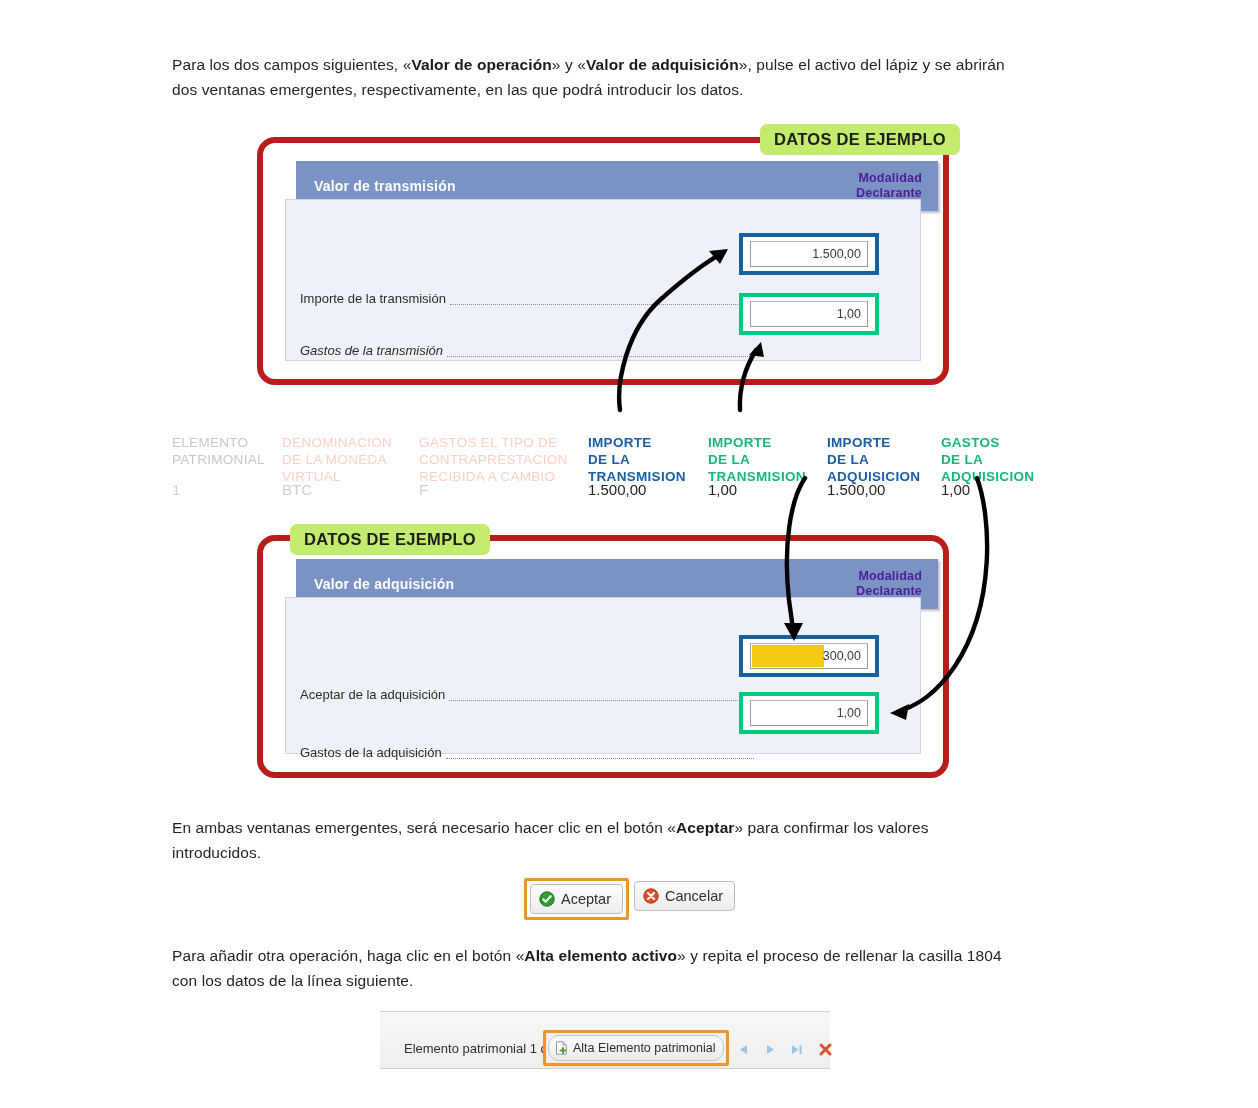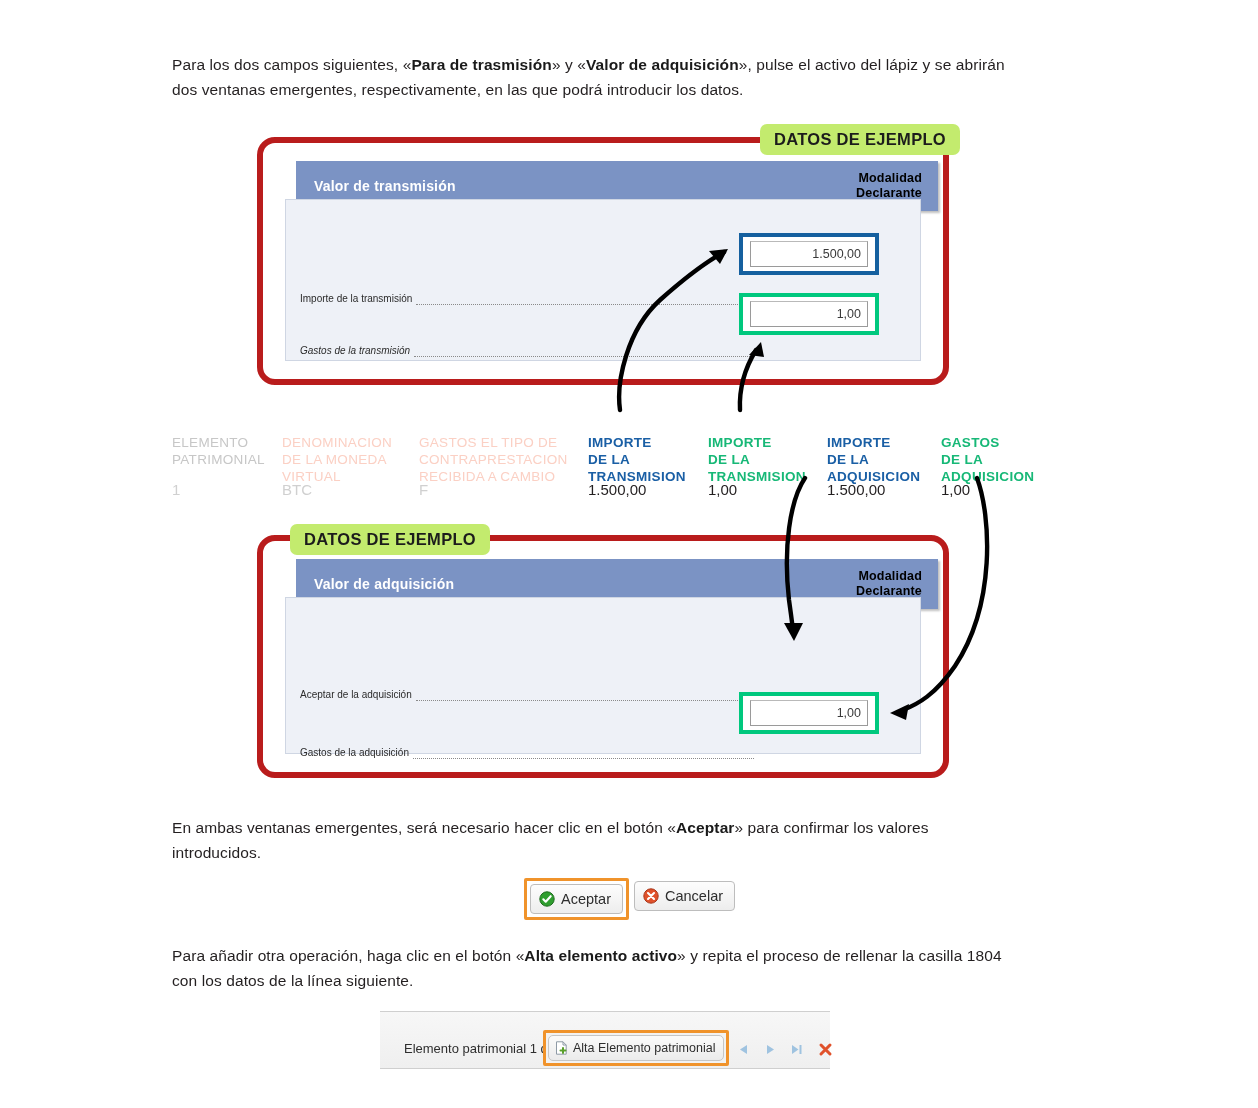--- a/index.html
+++ b/index.html
@@ -49,42 +49,42 @@
     justify-content: space-between;
     padding: 0 16px 0 18px;
   }
   .dlg-title {
     color: #ffffff;
     font-size: 14px;
     font-weight: 700;
     letter-spacing: .2px;
   }
   .dlg-mode {
-    color: #000000;
+    color: #4c1d95;
     font-size: 12.5px;
     font-weight: 700;
     line-height: 15px;
     text-align: right;
     letter-spacing: .2px;
   }
   .dlg-body {
     position: absolute;
     left: 22px; right: 22px; top: 56px; bottom: 18px;
     background: #eef1f7;
     border: 1px solid #cfd6e3;
   }
   .field-row {
     position: absolute;
     left: 14px; right: 14px;
     height: 30px;
     display: flex;
     align-items: flex-end;
   }
   .field-label {
-    font-size: 10px;
+    font-size: 13px;
     color: #2b2b2b;
     white-space: nowrap;
     padding-right: 4px;
     line-height: 18px;
   }
   .field-dots {
     flex: 1 1 auto;
     border-bottom: 1px dotted #8a8a8a;
     height: 14px;
     margin: 0 2px 3px 0;
@@ -206,21 +206,21 @@
     background: #f2f2f2;
   }
   .alta-btn {
     display: inline-flex;
     align-items: center;
     gap: 5px;
     height: 26px;
     padding: 0 8px 0 6px;
     background: linear-gradient(#fbfbfb, #ebebeb);
     border: 1px solid #c6c6c6;
-    border-radius: 5px;
+    border-radius: 11px;
     font-size: 12.5px;
     color: #2e2e2e;
     white-space: nowrap;
   }
   .navbtn {
     position: absolute;
     width: 15px; height: 15px;
     display: inline-flex;
     align-items: center;
     justify-content: center;
@@ -228,21 +228,21 @@
 
   svg { display: block; overflow: visible; }
   .arrows { position: absolute; left: 0; top: 0; pointer-events: none; }
 </style>
 </head>
 <body>
 
 <div id="page">
 
   <div class="para" style="left:172px; top:52px; width:860px;">
-    <span>Para los dos campos siguientes, «</span><b>Para de trasmisión</b><span>» y «</span><b>Valor de adquisición</b><span>», pulse el activo del lápiz y se abrirán</span><br>
+    <span>Para los dos campos siguientes, «</span><b>Valor de operación</b><span>» y «</span><b>Valor de adquisición</b><span>», pulse el activo del lápiz y se abrirán</span><br>
     <span>dos ventanas emergentes, respectivamente, en las que podrá introducir los datos.</span>
   </div>
 
   <div class="green-frame" style="left:257px; top:137px; width:692px; height:248px;">
     <div class="dlg-inner"></div>
 
     <div class="dlg-titlebar">
       <span class="dlg-title">Valor de transmisión</span>
       <span class="dlg-mode">
         <span>Modalidad</span><br>
@@ -311,20 +311,26 @@
         <span style="width:150px;"></span>
       </div>
       <div class="field-row" style="top:134px;">
         <span class="field-label">Gastos de la adquisición</span>
         <span class="field-dots"></span>
         <span style="width:150px;"></span>
       </div>
     </div>
   </div>
 
+  <div class="hl-box" style="left:739px; top:635px; width:140px; height:42px;">
+    <div class="txt-input">
+      <span class="selfill"></span>
+      <span style="position:relative;">300,00</span>
+    </div>
+  </div>
 
   <div class="hl-box green" style="left:739px; top:692px; width:140px; height:42px;">
     <div class="txt-input">1,00</div>
   </div>
 
   <div class="badge" style="left:290px; top:524px;">DATOS DE EJEMPLO</div>
 
   <svg class="arrows" width="1258" height="1108">
 
     <g>

